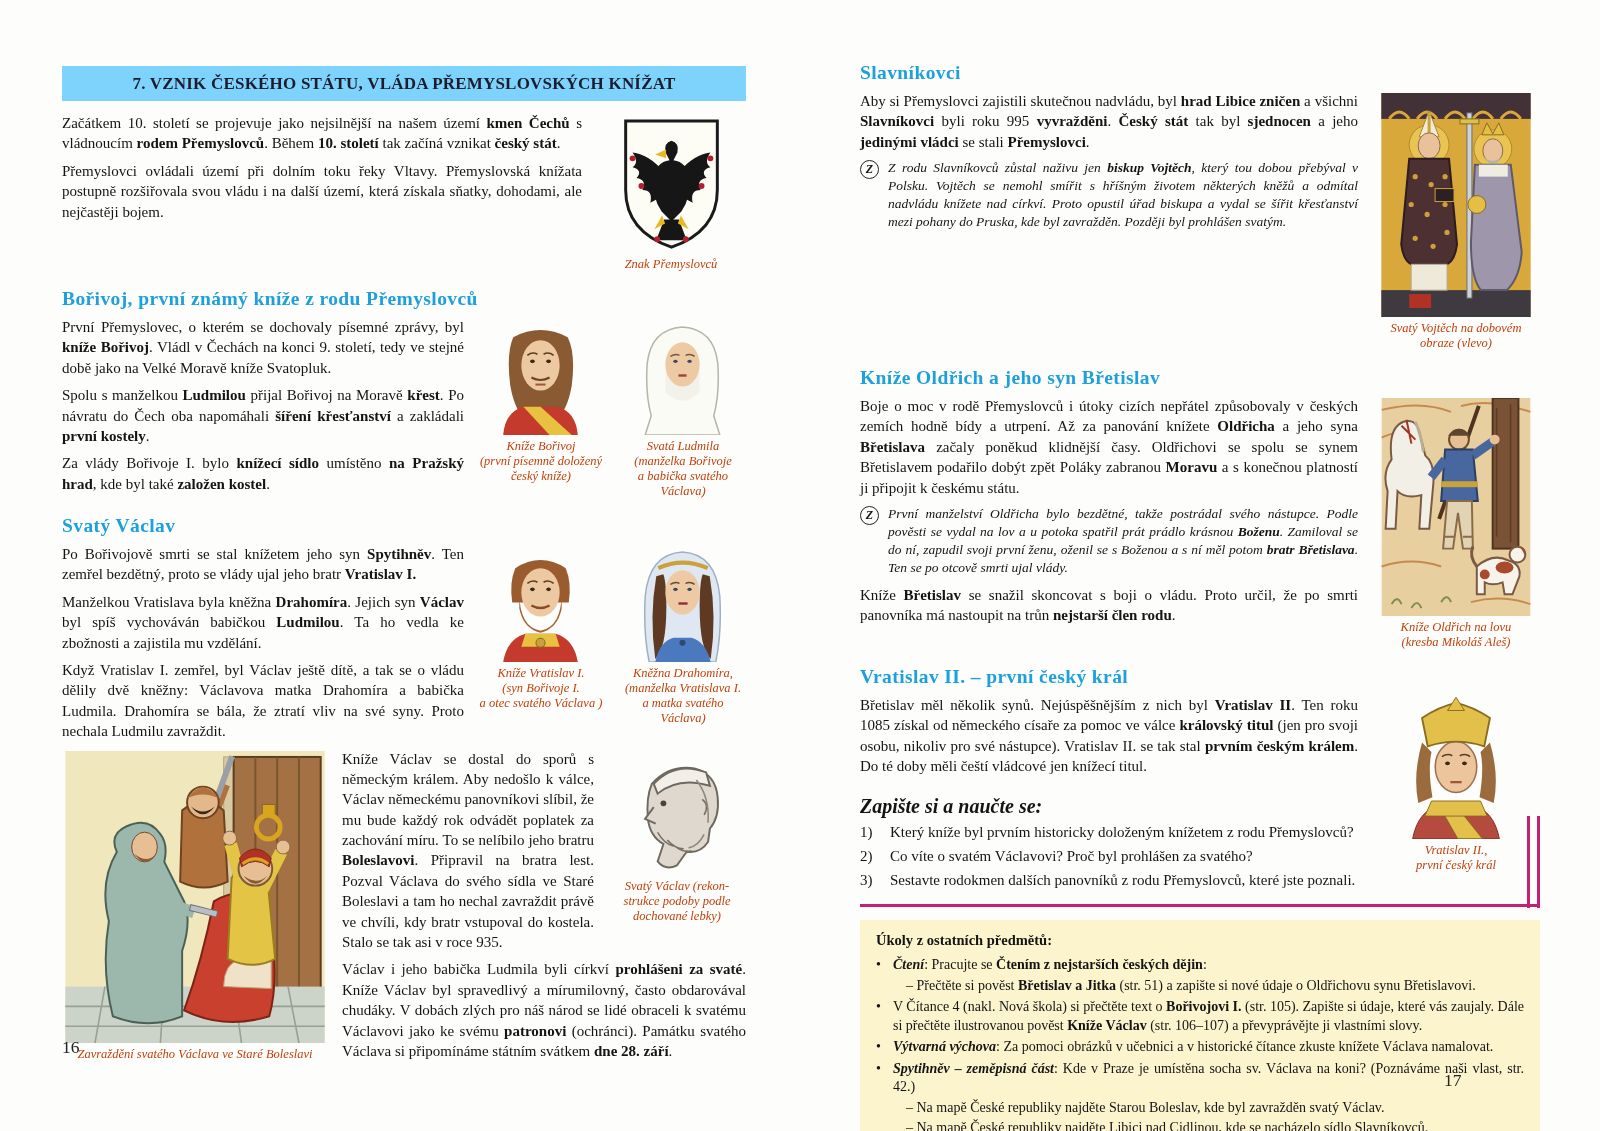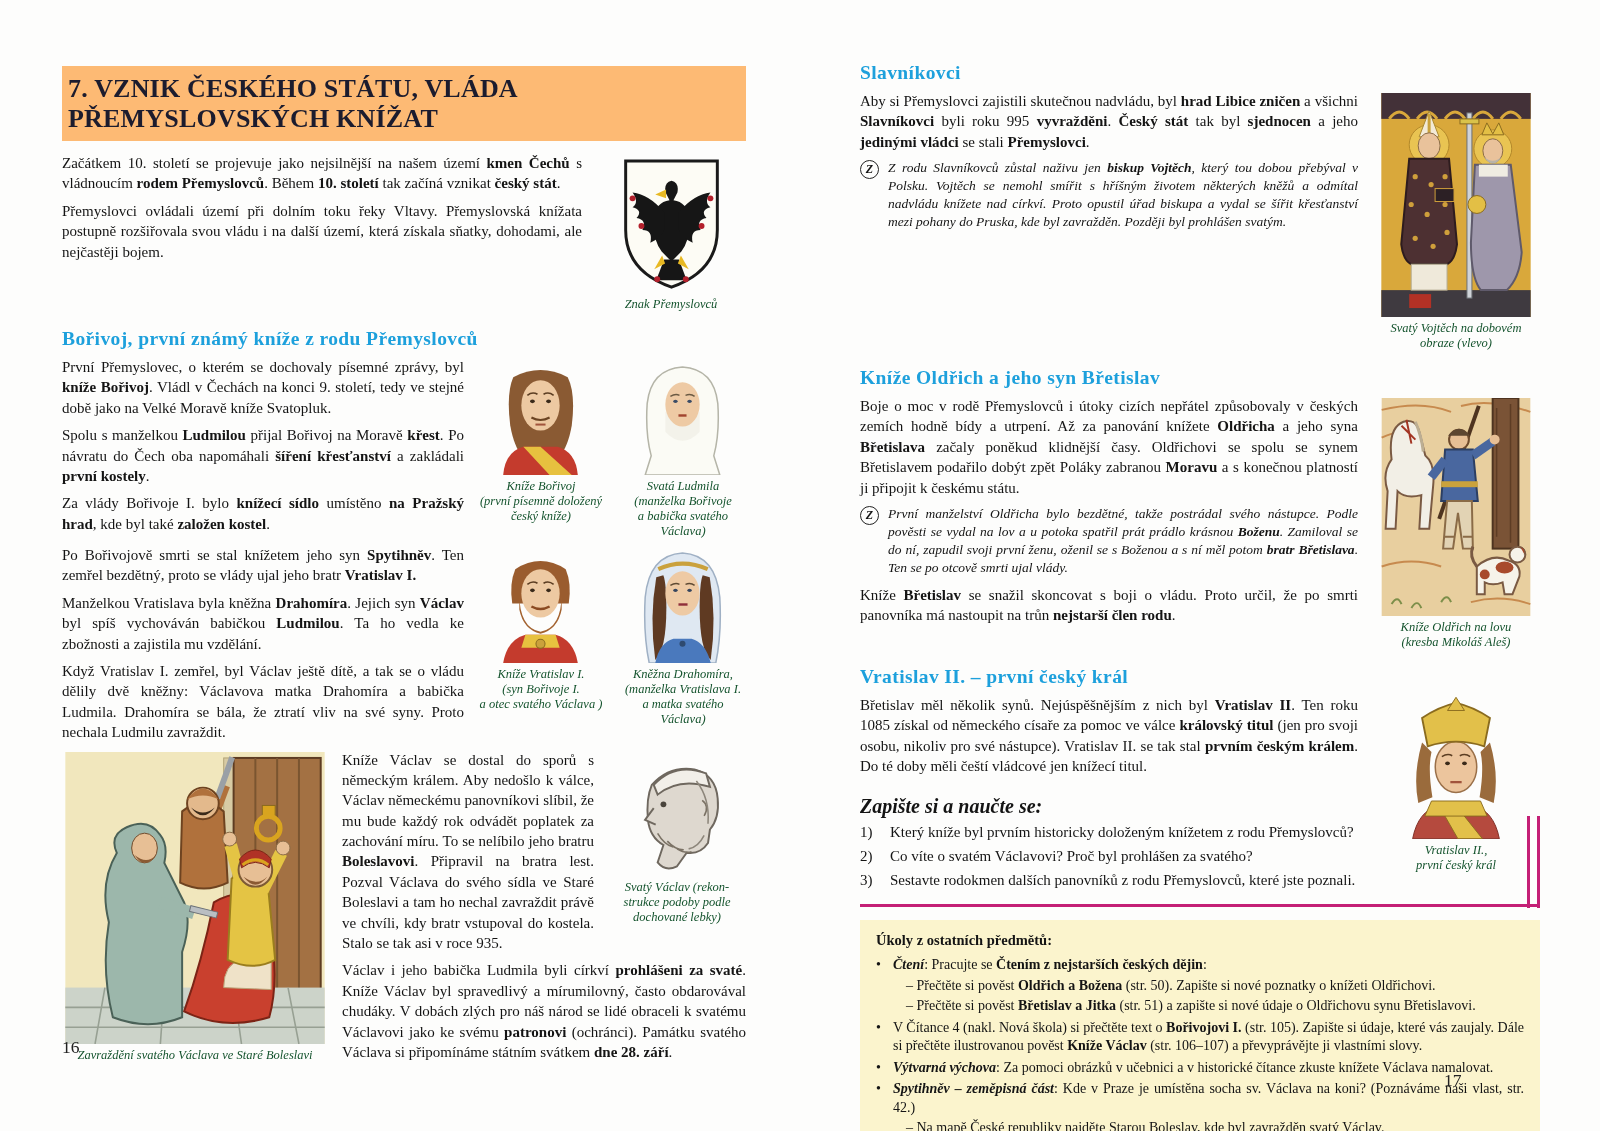--- a/index.html
+++ b/index.html
@@ -1,28 +1,28 @@
 <!DOCTYPE html>
 <html><head>
 <meta charset="utf-8">
 <style>
   html,body{margin:0;padding:0;}
   body{width:1600px;height:1131px;position:relative;background:#fdfdfc;
        font-family:"Liberation Serif","DejaVu Serif",serif;color:#141414;overflow:hidden;}
   .page{position:absolute;top:52px;width:684px;}
   #pageL{left:62px;}
   #pageR{left:860px;width:680px;top:48px;}
-  .title-bar{background:#fdba74;text-align:left;font-weight:bold;font-size:26px;
+  .title-bar{background:#7dd3fc;text-align:center;font-weight:bold;font-size:17px;
              padding:8px 6px 7px;margin:14px 0 12px;letter-spacing:.2px;color:#1c1c2e;}
   p.body{margin:0 0 7px;text-align:justify;font-size:15px;line-height:1.36;}
   h2.blue{color:#1da0dc;font-size:19.5px;margin:10px 0 7px;font-weight:bold;letter-spacing:.4px;}
   section{overflow:visible;}
   .clearfix::after{content:"";display:block;clear:both;}
   figure{margin:0;text-align:center;}
-  figcaption{font-style:italic;font-size:12.5px;line-height:1.2;white-space:pre-line;margin-top:4px;color:#14532d;}
+  figcaption{font-style:italic;font-size:12.5px;line-height:1.2;white-space:pre-line;margin-top:4px;color:#c2410c;}
   .fl-r{float:right;margin:2px 0 6px 14px;}
   .fl-l{float:left;margin:2px 14px 2px 0;}
   .portraits{display:flex;gap:16px;width:268px;justify-content:space-between;}
   .note{display:flex;gap:9px;font-style:italic;font-size:13.5px;line-height:1.33;margin:2px 0 8px;text-align:justify;}
   .zicon{flex:0 0 auto;width:17px;height:17px;border:1.5px solid #222;border-radius:50%;
          text-align:center;font-size:12px;line-height:16px;font-weight:bold;margin-top:1px;}
   .qrow{display:flex;gap:10px;margin:4px 0;font-size:15px;line-height:1.35;}
   .qnum{flex:0 0 20px;}
   .zapiste{position:relative;padding-bottom:10px;border-bottom:3.5px solid #c42076;margin-top:8px;}
   .zapiste h3{margin:18px 0 4px;font-size:20px;font-style:italic;}
@@ -104,20 +104,21 @@
         <figcaption>Svatá Ludmila
 (manželka Bořivoje
 a babička svatého Václava)</figcaption>
       </figure>
     </div>
     <p class="body">První Přemyslovec, o kterém se dochovaly písemné zprávy, byl <b>kníže Bořivoj</b>. Vládl v Čechách na konci 9. století, tedy ve stejné době jako na Velké Moravě kníže Svatopluk.</p>
     <p class="body">Spolu s manželkou <b>Ludmilou</b> přijal Bořivoj na Moravě <b>křest</b>. Po návratu do Čech oba napomáhali <b>šíření křesťanství</b> a zakládali <b>první kostely</b>.</p>
     <p class="body">Za vlády Bořivoje I. bylo <b>knížecí sídlo</b> umístěno <b>na Pražský hrad</b>, kde byl také <b>založen kostel</b>.</p>
   </section>
 
+  <h2 class="blue">Svatý Václav</h2>
 
   <section class="clearfix">
     <div class="fl-r portraits">
       <figure style="width:126px">
         <svg width="118" height="116" viewBox="0 0 115 115">
           <path d="M32,22 Q57,6 82,22 Q88,36 85,56 L29,56 Q26,36 32,22 Z" fill="#9a5c2e"></path>
           <ellipse cx="57" cy="46" rx="19" ry="24" fill="#edc9a2"></ellipse>
           <path d="M36,46 Q36,80 57,84 Q78,80 78,46 L78,62 Q74,82 57,86 Q40,82 36,62 Z" fill="#a3622f"></path>
           <ellipse cx="49" cy="43" rx="2.3" ry="1.8" fill="#3a2a1a"></ellipse>
             <ellipse cx="65" cy="43" rx="2.3" ry="1.8" fill="#3a2a1a"></ellipse>
@@ -336,21 +337,20 @@
         <span>Sestavte rodokmen dalších panovníků z rodu Přemyslovců, které jste poznali.</span>
       </div>
       <div class="bracket"></div>
     </div>
 
     <div class="tasks-box">
       <div class="bh">Úkoly z ostatních předmětů:</div>
       <div class="titem">
         <span class="bullet">•</span>
         <span><span><b><i>Čtení</i></b>: Pracujte se <b>Čtením z nejstarších českých dějin</b>:</span>
-          <div class="sub">– Přečtěte si pověst <b>Oldřich a Božena</b> (str. 50). Zapište si nové poznatky o knížeti Oldřichovi.</div>
           <div class="sub">– Přečtěte si pověst <b>Břetislav a Jitka</b> (str. 51) a zapište si nové údaje o Oldřichovu synu Břetislavovi.</div>
         </span>
       </div>
       <div class="titem">
         <span class="bullet">•</span>
         <span>V Čítance 4 (nakl. Nová škola) si přečtěte text o <b>Bořivojovi I.</b> (str. 105). Zapište si údaje, které vás zaujaly. Dále si přečtěte  ilustrovanou pověst <b>Kníže Václav</b> (str. 106–107) a převyprávějte ji vlastními slovy.</span>
       </div>
       <div class="titem">
         <span class="bullet">•</span>
         <span><b><i>Výtvarná výchova</i></b>: Za pomoci obrázků v učebnici a v historické čítance zkuste knížete Václava namalovat.</span>

